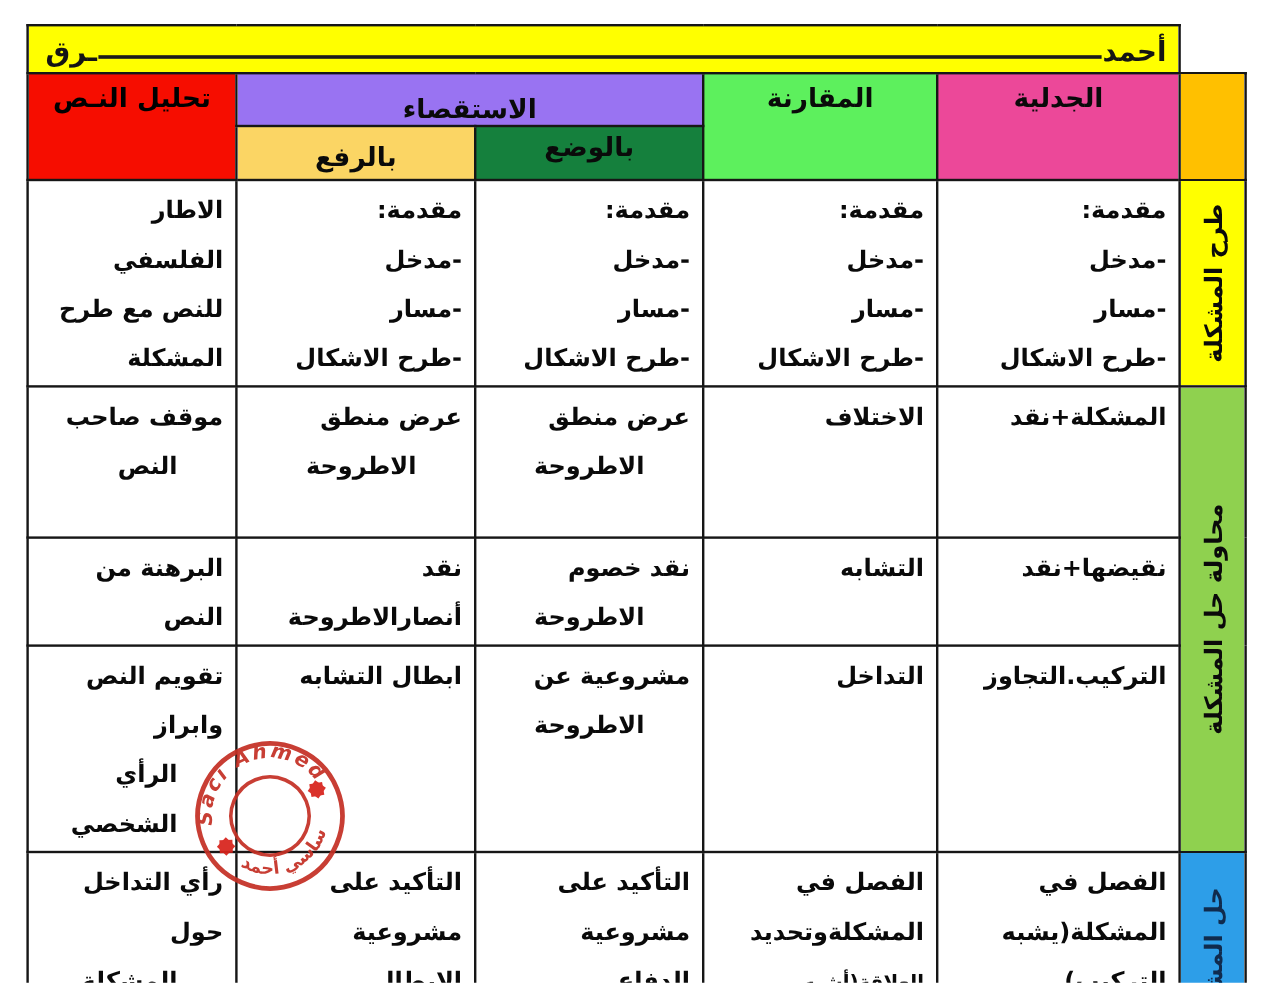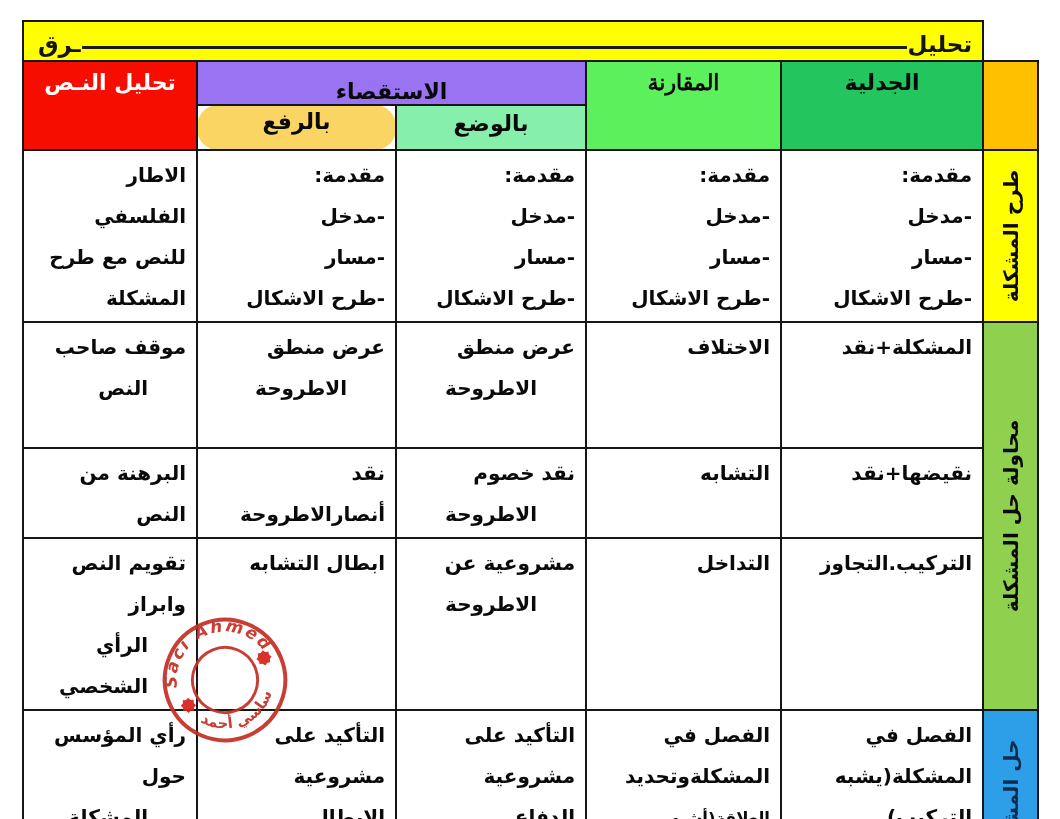--- a/index.html
+++ b/index.html
@@ -22,26 +22,26 @@
 
   
   td.corner{border:none;background:#fff;}
   td.banner{background:#ffff00;}
   .banner-inner{display:flex;align-items:flex-end;direction:rtl;
     padding:2px 10px 3px 14px;font-size:23px;font-weight:bold;color:#141414;height:33px;}
   .banner-rule{flex:1;height:3px;background:#1b1b1b;margin:0 1px 8px 1px;}
 
   
   td.hd{text-align:center;font-size:22px;padding-top:8px;}
-  td.hd-jadal{background:#22c55e;}
-  td.hd-muq{background:#5df05d;font-family:Liberation Serif, serif;}
+  td.hd-jadal{background:#ec4899;}
+  td.hd-muq{background:#5df05d;}
   td.hd-istiqsa{background:#9973f2;padding-top:17px;}
-  td.hd-wad{background:#86efac;padding-top:5px;}
-  td.hd-raf{background:#fbd564;padding-top:3px;border-radius:21px;}
-  td.hd-tahlil{background:#f60d00;color:#ffffff;}
+  td.hd-wad{background:#15803d;padding-top:5px;}
+  td.hd-raf{background:#fbd564;padding-top:13px;}
+  td.hd-tahlil{background:#f60d00;color:#000000;}
 
   
   td.side{position:relative;background:#fff;}
   td.side-orange{background:#ffc000;}
   td.side-yellow{background:#ffff00;}
   td.side-green{background:#8fd14f;}
   td.side-blue{background:#2d9ee8;color:#102b4d;}
   .vlabel{position:absolute;top:50%;left:50%;
     transform:translate(-50%,-50%) rotate(-90deg);
     white-space:nowrap;font-size:20px;font-weight:bold;}
@@ -75,21 +75,21 @@
       <col class="c-wad">
         <col class="c-raf">
         <col class="c-tahlil">
     </colgroup>
 
     <tbody>
         <tr style="height:38px;">
       <td class="corner"></td>
       <td class="banner" colspan="5">
         <div class="banner-inner">
-          <span>تحليل</span>
+          <span>أحمد</span>
           <span class="banner-rule"></span>
           <span>ـرق</span>
         </div>
       </td>
     </tr>
 
     <tr style="height:44px;">
       <td class="side side-orange" rowspan="2"></td>
       <td class="hd hd-jadal" rowspan="2">الجدلية</td>
       <td class="hd hd-muq" rowspan="2">المقارنة</td>
@@ -215,21 +215,21 @@
           </td>
       <td class="bd">
             <div class="ln">التأكيد على</div>
             <div class="ln">مشروعية الدفاع</div>
           </td>
       <td class="bd">
             <div class="ln">التأكيد على</div>
             <div class="ln">مشروعية الابطال</div>
           </td>
       <td class="bd indent2">
-            <div class="ln">رأي المؤسس حول</div>
+            <div class="ln">رأي التداخل حول</div>
             <div class="ln">المشكلة</div>
           </td>
     </tr>
   </tbody>
     </table>
 
   <svg class="stamp" viewBox="0 0 160 160">
     <defs>
       <path id="arcTop" d="M 31,80 A 49,49 0 0 1 129,80"></path>
       <path id="arcBot" d="M 31,80 A 49,49 0 0 0 129,80"></path>

